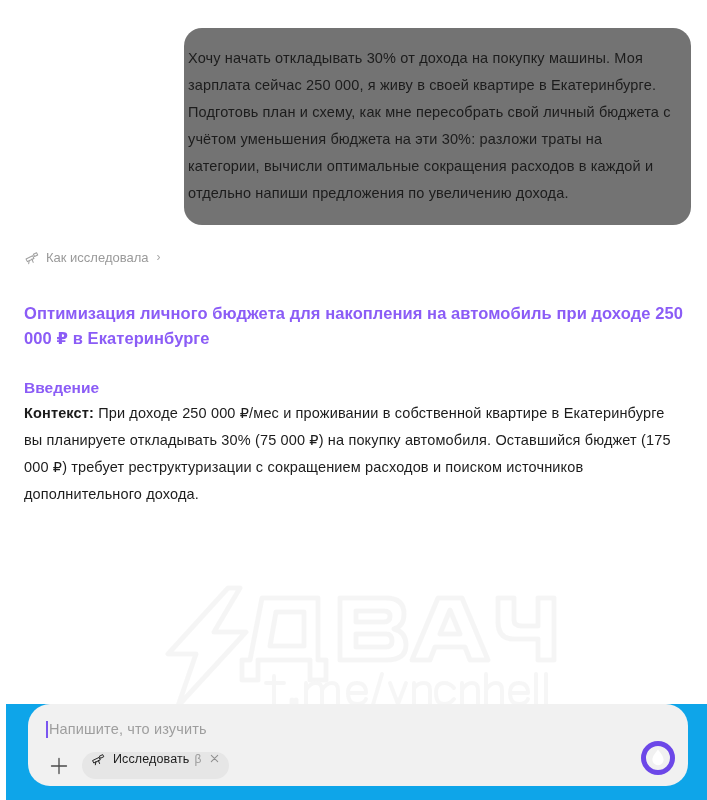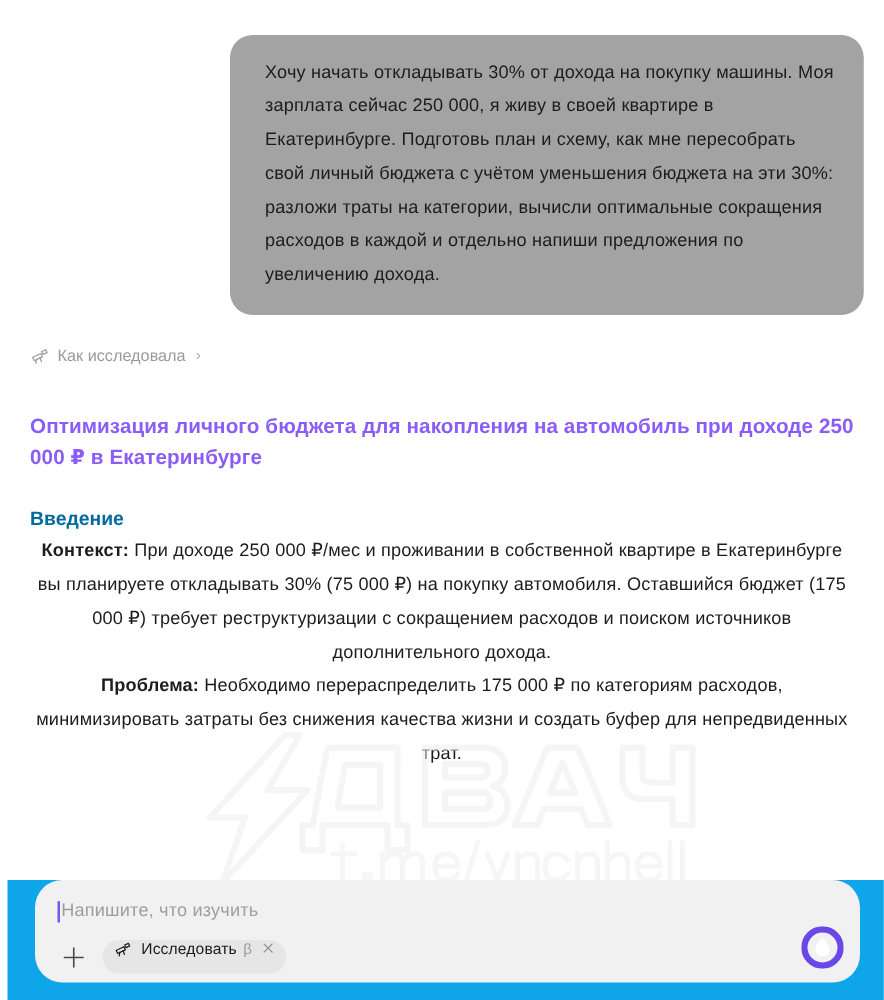--- a/index.html
+++ b/index.html
@@ -30,23 +30,23 @@
   }
 
   
   .user-row {
     display: flex;
     justify-content: flex-end;
     padding: 28px 16px 0 16px;
     box-sizing: border-box;
   }
   .user-bubble {
-    background: #a3a3a3;
+    background: #737373;
     border-radius: 18px;
-    padding: 17px 20px 18px 28px;
+    padding: 17px 20px 18px 4px;
     max-width: 507px;
     box-sizing: border-box;
   }
   .user-bubble p {
     margin: 0;
     font-size: 14.5px;
     line-height: 27px;
     color: #1c1c1c;
     letter-spacing: 0.01em;
   }
@@ -99,23 +99,23 @@
     margin: 32px 0 0 0;
     color: #8b5cf6;
     letter-spacing: 0.005em;
     max-width: 665px;
   }
   h2.doc-h2 {
     font-size: 15.5px;
     line-height: 24px;
     font-weight: 700;
     margin: 25px 0 0 0;
-    color: #0369a1;
-  }
-  .para-block { margin-top: 20px; max-width: 670px; text-align: center; }
+    color: #8b5cf6;
+  }
+  .para-block { margin-top: 20px; max-width: 670px; }
   .para-block.tight { margin-top: 22px; }
   .lead-label { font-weight: 700; }
 
   
   .watermark {
     position: absolute;
     left: 150px;
     top: 580px;
     width: 420px;
     height: 130px;
@@ -250,23 +250,20 @@
     </div>
 
     <h1 class="doc-title">Оптимизация личного бюджета для накопления на автомобиль при доходе 250 000 ₽ в Екатеринбурге</h1>
 
     <h2 class="doc-h2">Введение</h2>
 
     <p class="body-text para-block">
       <span class="lead-label">Контекст:</span><span> При доходе 250 000 ₽/мес и проживании в собственной квартире в Екатеринбурге вы планируете откладывать 30% (75 000 ₽) на покупку автомобиля. Оставшийся бюджет (175 000 ₽) требует реструктуризации с сокращением расходов и поиском источников дополнительного дохода.</span>
     </p>
 
-    <p class="body-text para-block tight">
-      <span class="lead-label">Проблема:</span><span> Необходимо перераспределить 175 000 ₽ по категориям расходов, минимизировать затраты без снижения качества жизни и создать буфер для непредвиденных трат.</span>
-    </p>
 
     
 
   </div>
 </div>
 
 <div class="watermark">
   <svg viewBox="0 0 420 130" aria-hidden="true">
 
     <path d="M78 8 L18 74 L46 74 L28 126 L96 52 L64 52 L90 8 Z" fill="none" stroke="#ededed" stroke-width="5" stroke-linejoin="round"></path>

